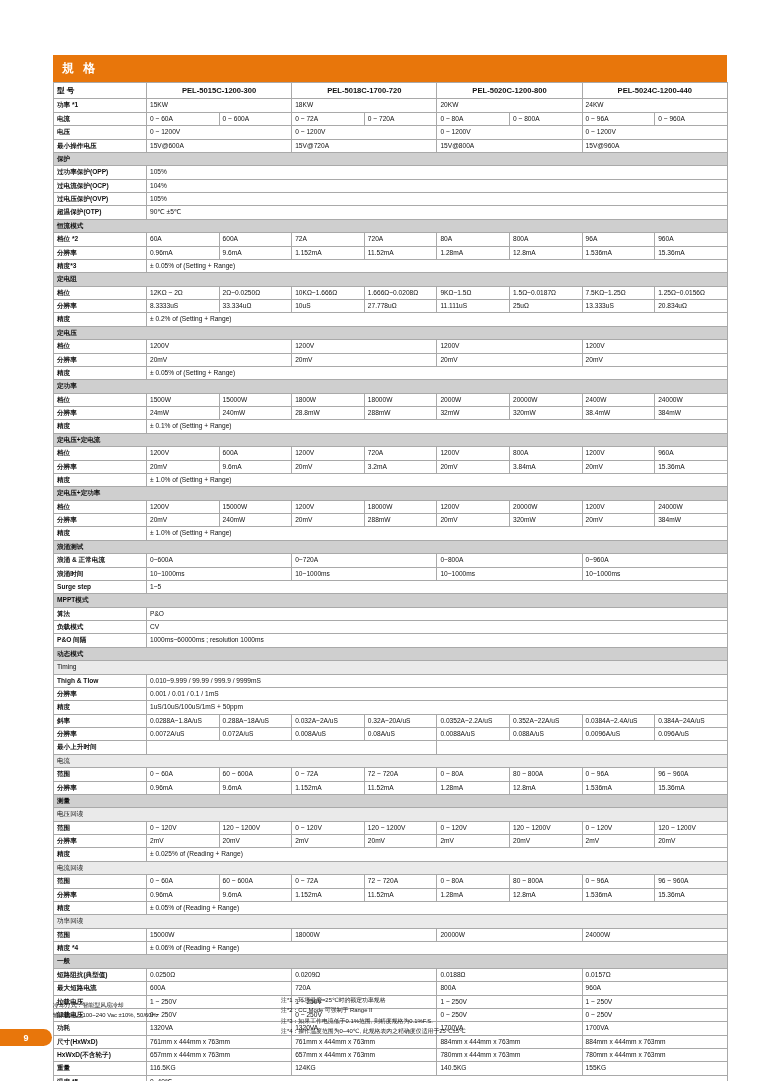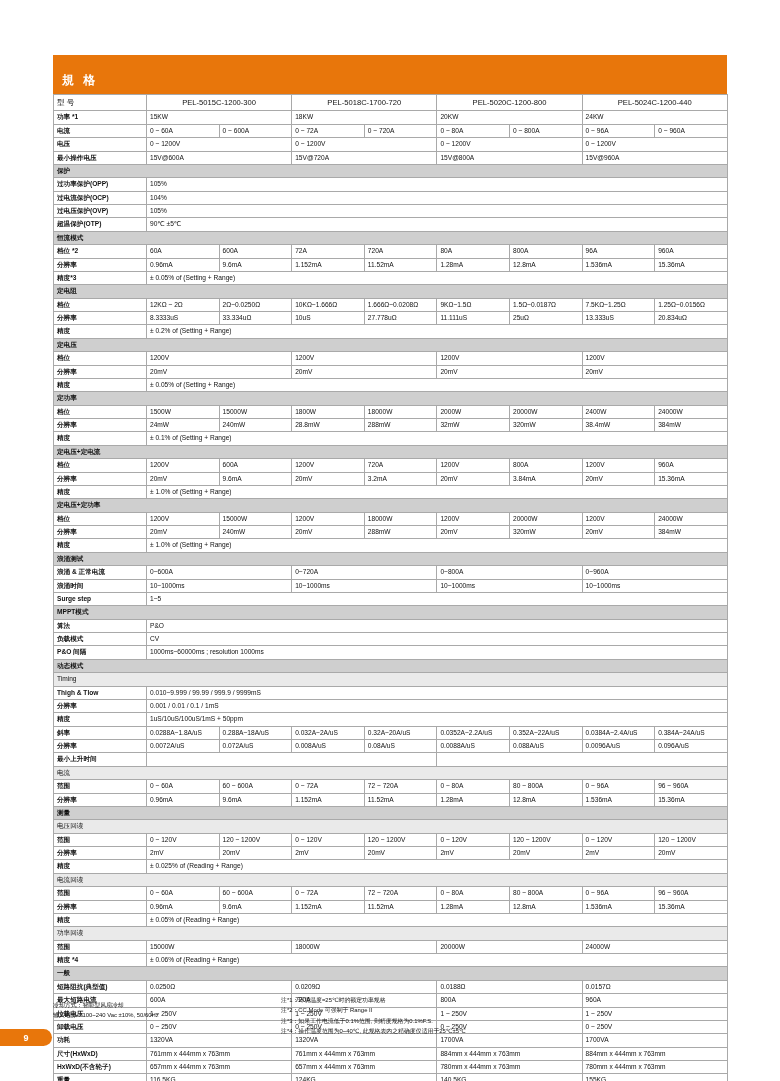--- a/index.html
+++ b/index.html
@@ -17,21 +17,21 @@
     color:#ffffff;font-size:9px;font-weight:bold;
     display:flex;align-items:center;justify-content:center;
   }
 
   
   .spec-wrap{position:absolute;left:53px;top:55px;width:674px;}
 
   .title-bar{
     background:#e8760b;color:#ffffff;
     font-size:12px;font-weight:bold;letter-spacing:3px;
-    padding:16px 8px 5px 8px;
+    padding:4px 8px 5px 8px;
     border:1px solid #e8760b;border-bottom:none;
   }
 
   table.spec{
     width:100%;border-collapse:collapse;table-layout:fixed;
     font-size:6.6px;color:#111;
   }
   table.spec td{
     border:0.6px solid #a9a9a9;
     padding:1.2px 3px 1.2px 3px;
@@ -48,21 +48,21 @@
   td.val{background:#ffffff;}
 
   
   tr.section td{
     background:#cfcfcf;font-weight:bold;border:0.6px solid #a9a9a9;
   }
   tr.subsection td{
     background:#eaeaea;font-weight:normal;border:0.6px solid #a9a9a9;
   }
   tr.model td{
-    font-weight:normal;font-size:7.6px;text-align:center;
+    font-weight:bold;font-size:7.6px;text-align:center;
     height:13px;
   }
   tr.model td.lbl{text-align:left;font-size:7.6px;}
 
   .empty-cell{background:#ffffff;}
 
   
   .notes{
     position:absolute;left:53px;top:1000px;width:674px;
     font-size:5.9px;color:#111;line-height:1.75;

